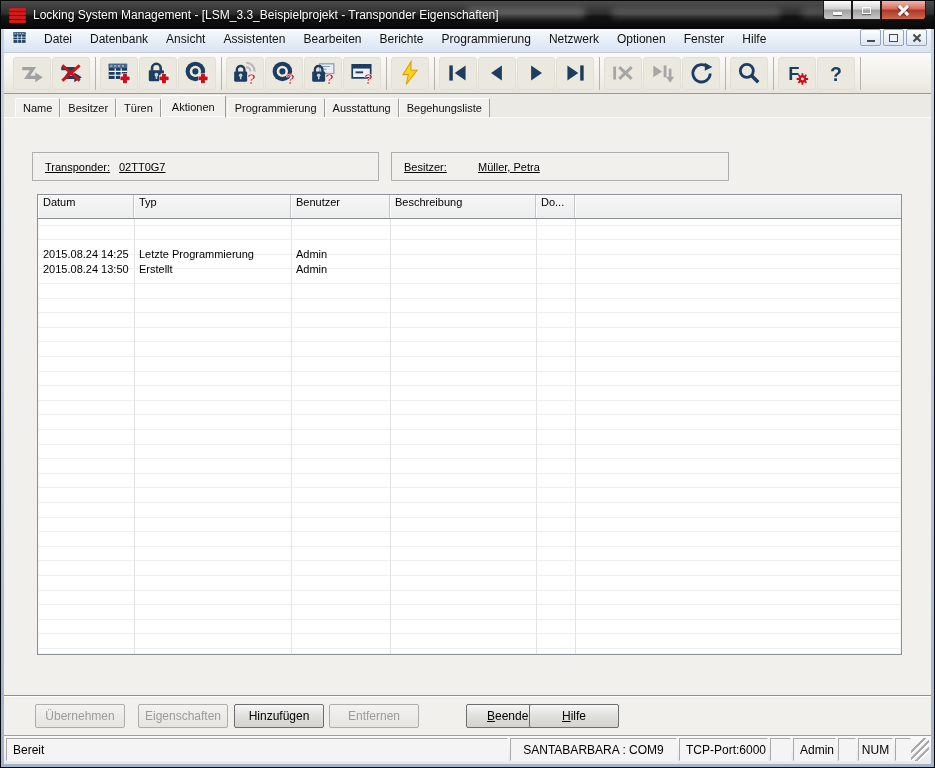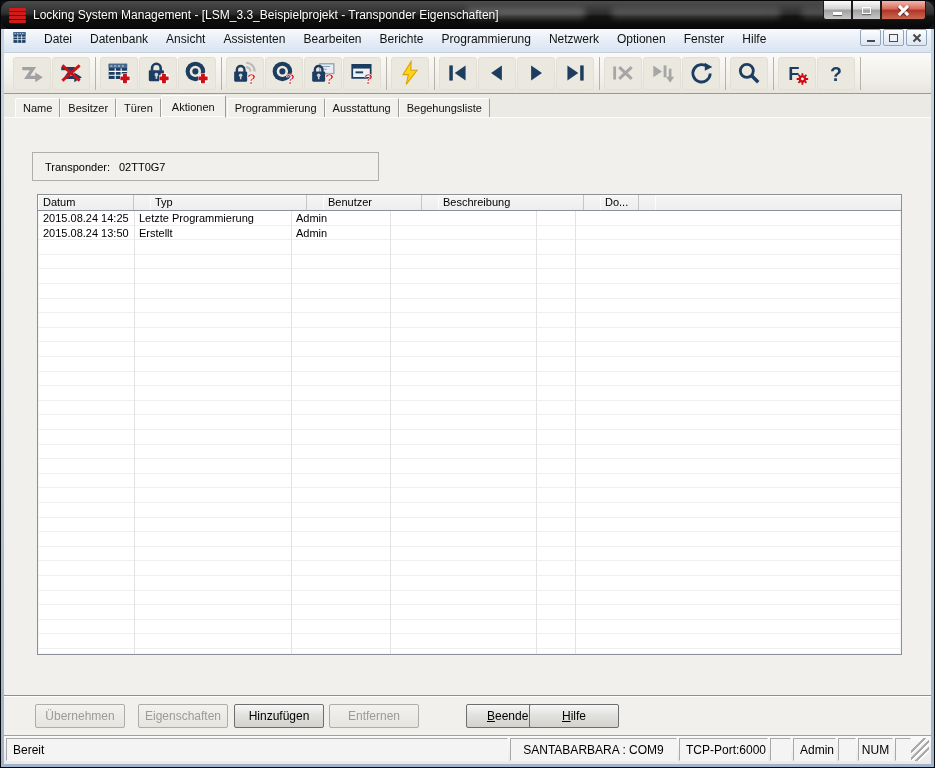--- a/index.html
+++ b/index.html
@@ -1,20 +1,20 @@
 <!DOCTYPE html>
 <html><head>
 <meta charset="utf-8">
 <style>
   * { margin:0; padding:0; box-sizing:border-box; cursor:default; }
   html,body { width:935px; height:768px; font-family:"Liberation Sans","DejaVu Sans",sans-serif; background:#555; }
   .window { position:relative; width:935px; height:768px; background:#10151c; border:1px solid #05070a; overflow:hidden; }
 
   
-  .titlebar { position:relative; height:28px; background:linear-gradient(180deg,#4c4c4c 0%,#2e2e2e 45%,#141414 55%,#060606 100%); display:flex; align-items:center; padding-left:8px; overflow:hidden;border-radius:9px; }
+  .titlebar { position:relative; height:28px; background:linear-gradient(180deg,#4c4c4c 0%,#2e2e2e 45%,#141414 55%,#060606 100%); display:flex; align-items:center; padding-left:8px; overflow:hidden; }
   .smudge { position:absolute; top:7px; height:10px; border-radius:5px; background:#9a9a9a; filter:blur(3px); opacity:.45; }
   .app-icon { width:17px; height:15px; display:flex; flex-direction:column; justify-content:space-between; margin-right:7px; z-index:2; }
   .app-icon i { display:block; height:3px; background:#d11a1a; border-radius:1px; }
   .title-text { color:#fff; font-size:12px; text-shadow:0 1px 2px #000; white-space:nowrap; z-index:2; }
   .win-controls { position:absolute; top:0; right:8px; display:flex; z-index:3; }
   .win-btn { width:29px; height:19px; border:1px solid #1c1c1c; border-top:none; background:linear-gradient(180deg,#fdfdfd 0%,#d2d2d2 45%,#9f9f9f 50%,#c9c9c9 100%); display:flex; align-items:center; justify-content:center; }
   .win-btn.min { border-radius:0 0 0 3px; }
   .win-btn.close { width:45px; border-radius:0 0 3px 0; background:linear-gradient(180deg,#f2b7ab 0%,#d66a5b 45%,#b03327 50%,#c96a52 100%); }
   .glyph-min { width:9px; height:3px; background:#fff; box-shadow:0 1px 1px #00000088; margin-top:6px; }
   .glyph-max { width:9px; height:7px; border:1px solid #fff; box-shadow:0 1px 1px #00000066; background:transparent; }
@@ -47,35 +47,35 @@
   .tbtn svg { width:26px; height:26px; }
   .tsep { width:1px; height:33px; background:#b5b3ab; margin:0 4px; }
 
   
   .tabstrip { height:23px; background:#eceae4; display:flex; align-items:flex-end; padding-left:11px; position:relative; }
   .tab { font-size:11px; color:#111; background:#f1f0ec; border:1px solid #9c9c9c; border-bottom:none; border-top-color:#fdfdfd; border-left-color:#fdfdfd; border-radius:2px 2px 0 0; padding:3px 7px 2px; height:19px; position:relative; }
   .tab.active { height:23px; padding:5px 10px 3px; z-index:3; box-shadow:0 -1px 0 #fff inset; margin-right:1px; border-bottom:1px solid #f1f0ec; top:1px; }
 
   
   .page { flex:1; position:relative; background:#f1f0ec; border-top:1px solid #fcfcfc; }
-  .groupbox { position:absolute; height:29px; border:1px solid #aeaeae; background:#f1f0ec; display:flex; align-items:center; font-size:11px; color:#000; }
+  .groupbox { position:absolute; height:29px; border:1px solid #aeaeae; background:#f1f0ec; display:flex; align-items:center; font-size:11px; color:#000;text-decoration:underline; }
   .gb1 { left:28px; top:34px; width:347px; }
   .gb2 { left:387px; top:34px; width:338px; }
   .gb-label { margin-left:12px; width:72px; }
   .gb-value { margin-left:2px; }
 
   
   .datatable { position:absolute; left:33px; top:76px; width:865px; height:461px; background:#fff; border:1px solid #8b9099; box-shadow:inset 0 0 0 1px #f5f5f5; overflow:hidden; }
   .col-lines { position:absolute; inset:0; pointer-events:none; }
   .col-line { position:absolute; top:0; bottom:0; width:1px; background:#e3e3e3; }
   .row-lines { position:absolute; left:0; right:0; top:16px; bottom:0; background:repeating-linear-gradient(180deg,transparent 0 13.6px,#efefef 13.6px 14.6px); pointer-events:none; }
-  .thead { position:relative; display:flex; height:16px; background:linear-gradient(180deg,#f6f6f6,#ededed); border-bottom:1px solid #8b9099; z-index:2;gap:16px; }
+  .thead { position:relative; display:flex; height:24px; background:linear-gradient(180deg,#f6f6f6,#ededed); border-bottom:1px solid #8b9099; z-index:2; }
   .th { font-size:11px; color:#000; padding:1px 0 0 5px; border-right:1px solid #c6c6c6; box-shadow:inset 1px 1px 0 #fdfdfd; white-space:nowrap; overflow:hidden; }
   .tr { position:relative; display:flex; height:14.6px; z-index:1; }
-  .td { font-size:11px; color:#000; padding:1px 0 12px 5px; white-space:nowrap; overflow:hidden; }
+  .td { font-size:11px; color:#000; padding:1px 0 12px 5px; white-space:nowrap; overflow:hidden;margin-top:28px; }
   .w0{width:96px;} .w1{width:157px;} .w2{width:99px;} .w3{width:146px;} .w4{width:39px;} .w5{flex:1;}
 
   
   .btnbar { height:40px; background:#f1f0ec; border-top:1px solid #8f8f8f; box-shadow:inset 0 1px 0 #ffffff; position:relative; }
   .abtn { position:absolute; top:8px; width:90px; height:24px; border:1px solid #6e6e6e; border-radius:2px; background:linear-gradient(180deg,#f7f7f7,#e2e2e0 45%,#d4d2cd); font-size:12px; color:#000; font-family:inherit; }
   .abtn span { display:block; line-height:22px; }
   .abtn.disabled { color:#9b9b9b; border-color:#adadad; background:linear-gradient(180deg,#f3f2ef,#e6e4df); }
   .ul-first::first-letter { text-decoration:underline; }
   .b0{left:31px;} .b1{left:134px;} .b2{left:230px;} .b3{left:325px;} .b4{left:430px;margin-left:32px;} .b5{left:525px;}
 
@@ -323,20 +323,24 @@
       <div class="tab">Ausstattung</div>
       <div class="tab">Begehungsliste</div>
     </div>
 
     <div class="page">
 
       <div class="groupbox gb1">
         <span class="gb-label">Transponder:</span>
         <span class="gb-value">02TT0G7</span>
       </div>
+      <div class="groupbox gb2">
+        <span class="gb-label">Besitzer:</span>
+        <span class="gb-value">Müller, Petra</span>
+      </div>
 
       <div class="datatable">
         <div class="row-lines"></div>
         <div class="col-lines">
           <div class="col-line" style="left:96px;"></div>
           <div class="col-line" style="left:253px;"></div>
           <div class="col-line" style="left:352px;"></div>
           <div class="col-line" style="left:498px;"></div>
           <div class="col-line" style="left:537px;"></div>
         </div>

